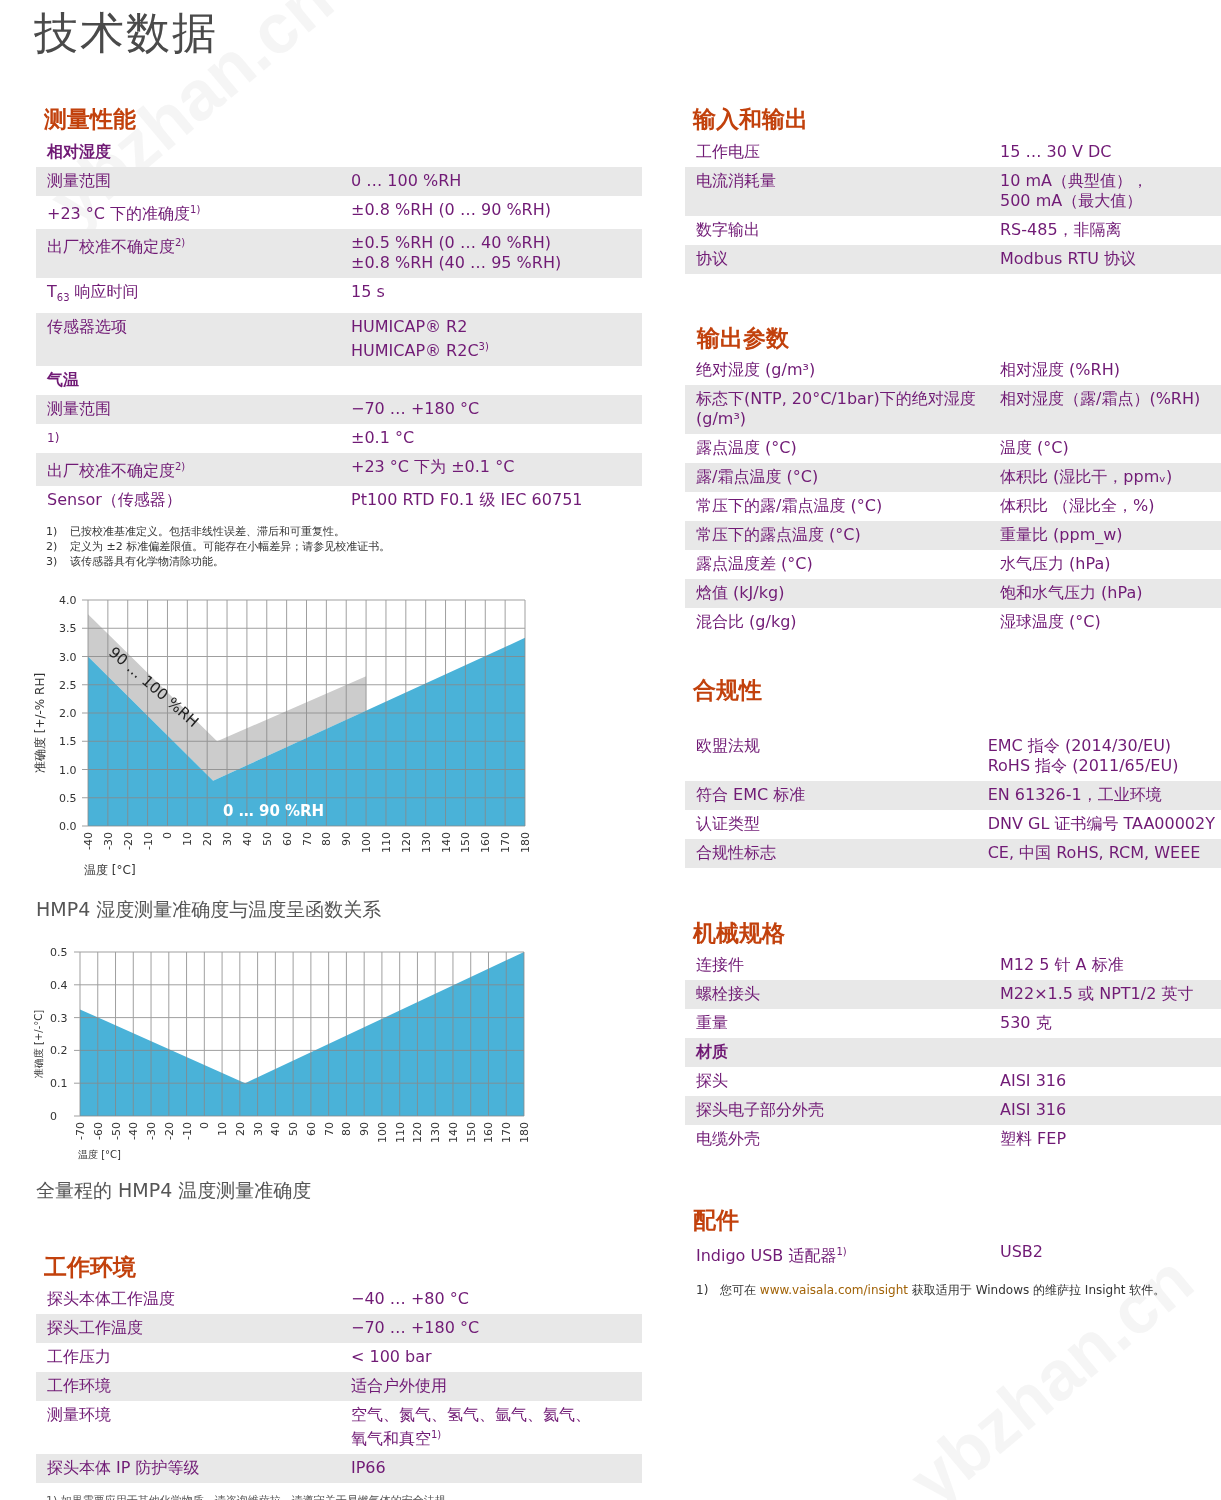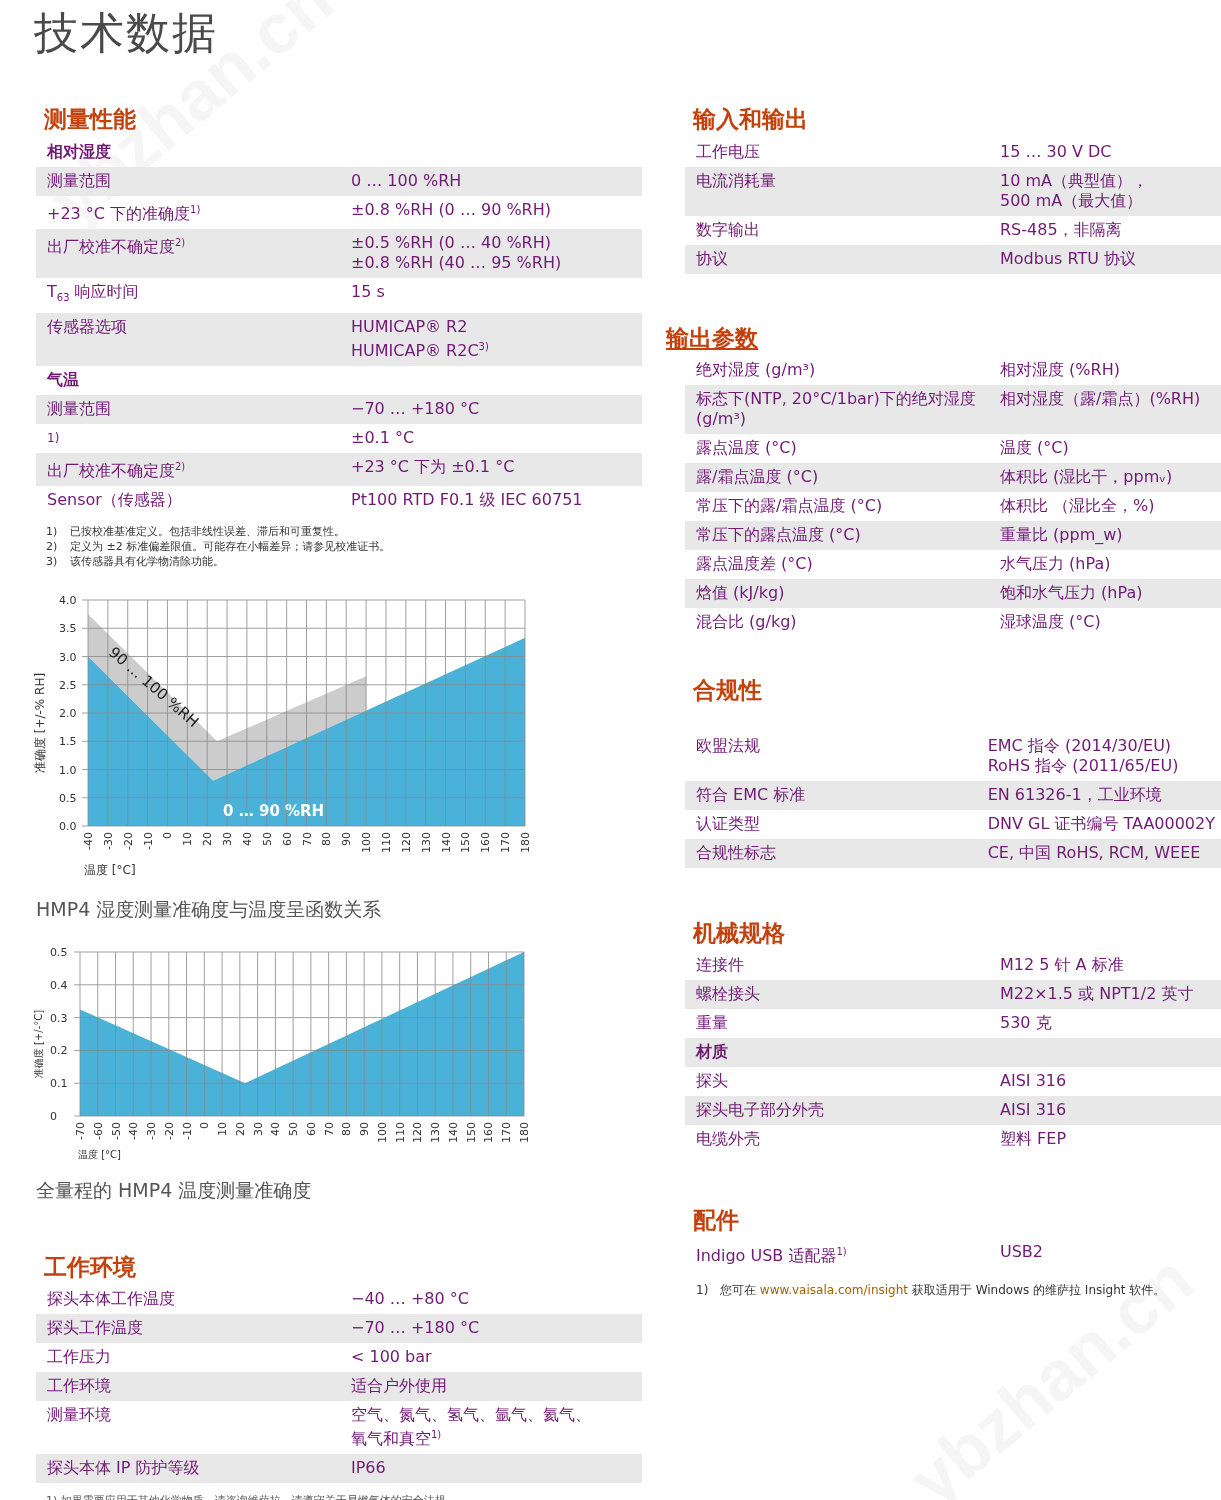--- a/index.html
+++ b/index.html
@@ -322,21 +322,21 @@
         <td>数字输出</td>
         <td>RS-485，非隔离</td>
       </tr>
   <tr class="shade">
         <td>协议</td>
         <td>Modbus RTU 协议</td>
       </tr>
 </tbody>
   </table>
 
-<h2 class="section-title" style="left:658px; top:315px;text-decoration:underline;">输出参数</h2>
+<h2 class="section-title" style="left:689px; top:315px;">输出参数</h2>
 <table class="spec" style="left:685px; top:356px; width:540px;">
   <colgroup>
       <col style="width:304px">
       <col>
     </colgroup>
   <tbody>
       <tr>
         <td>绝对湿度 (g/m³)</td>
         <td>相对湿度 (%RH)</td>
       </tr>

